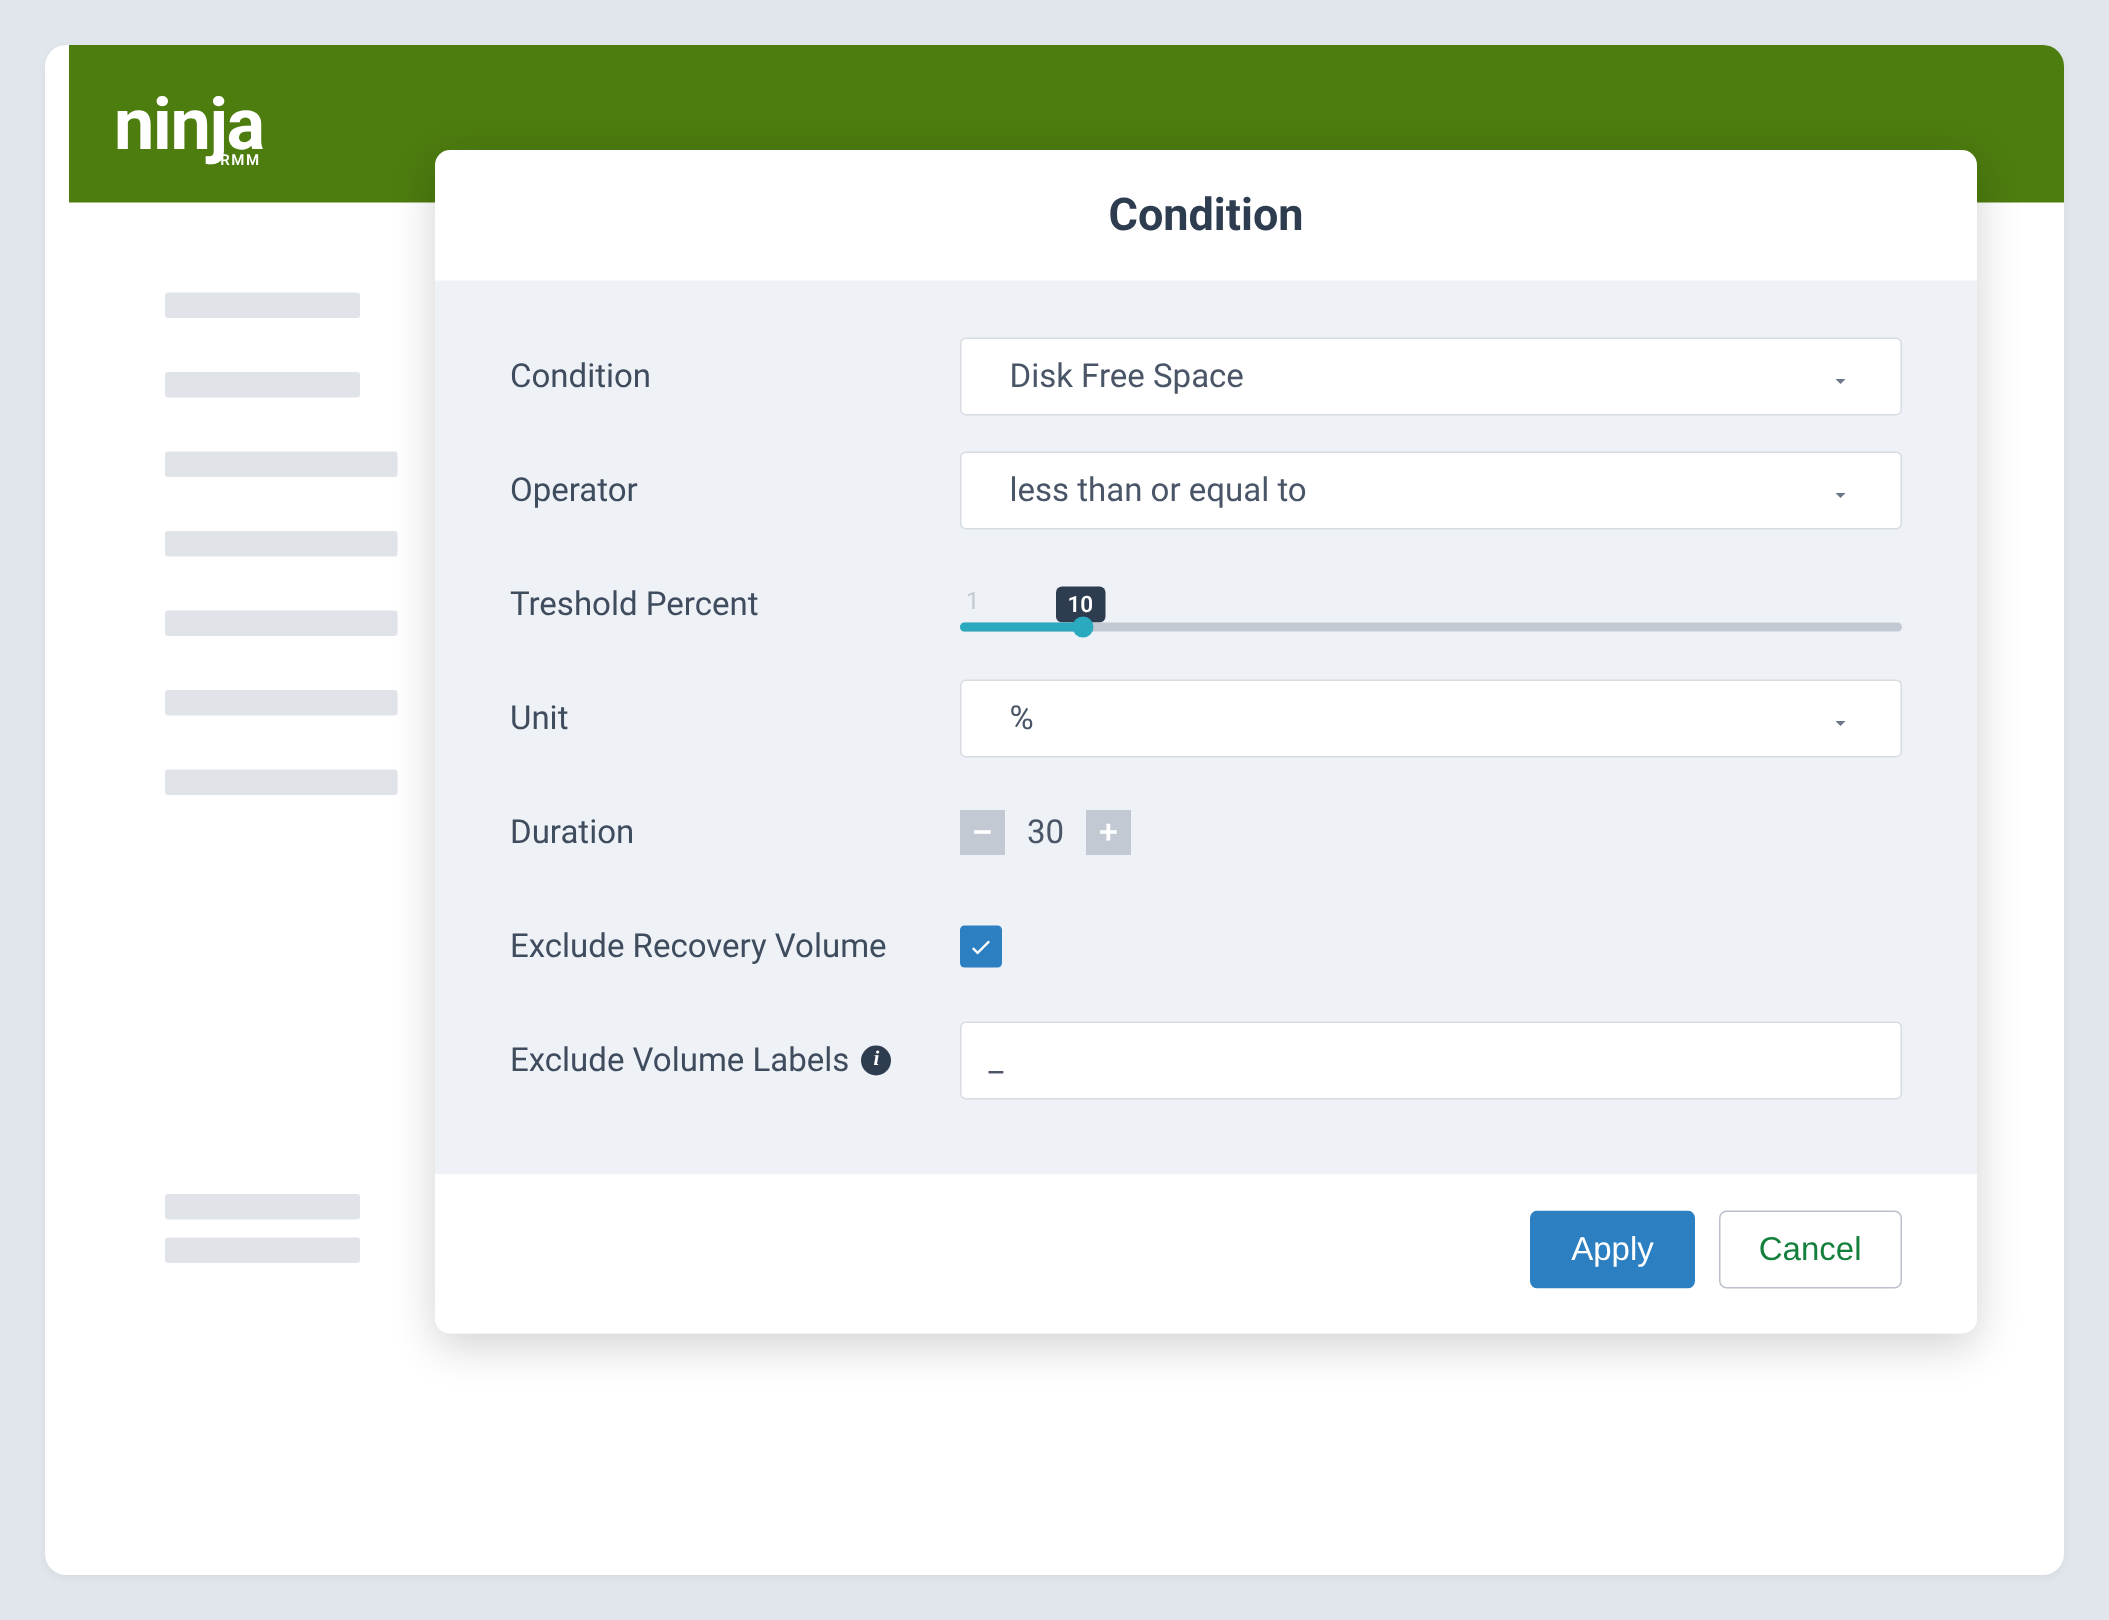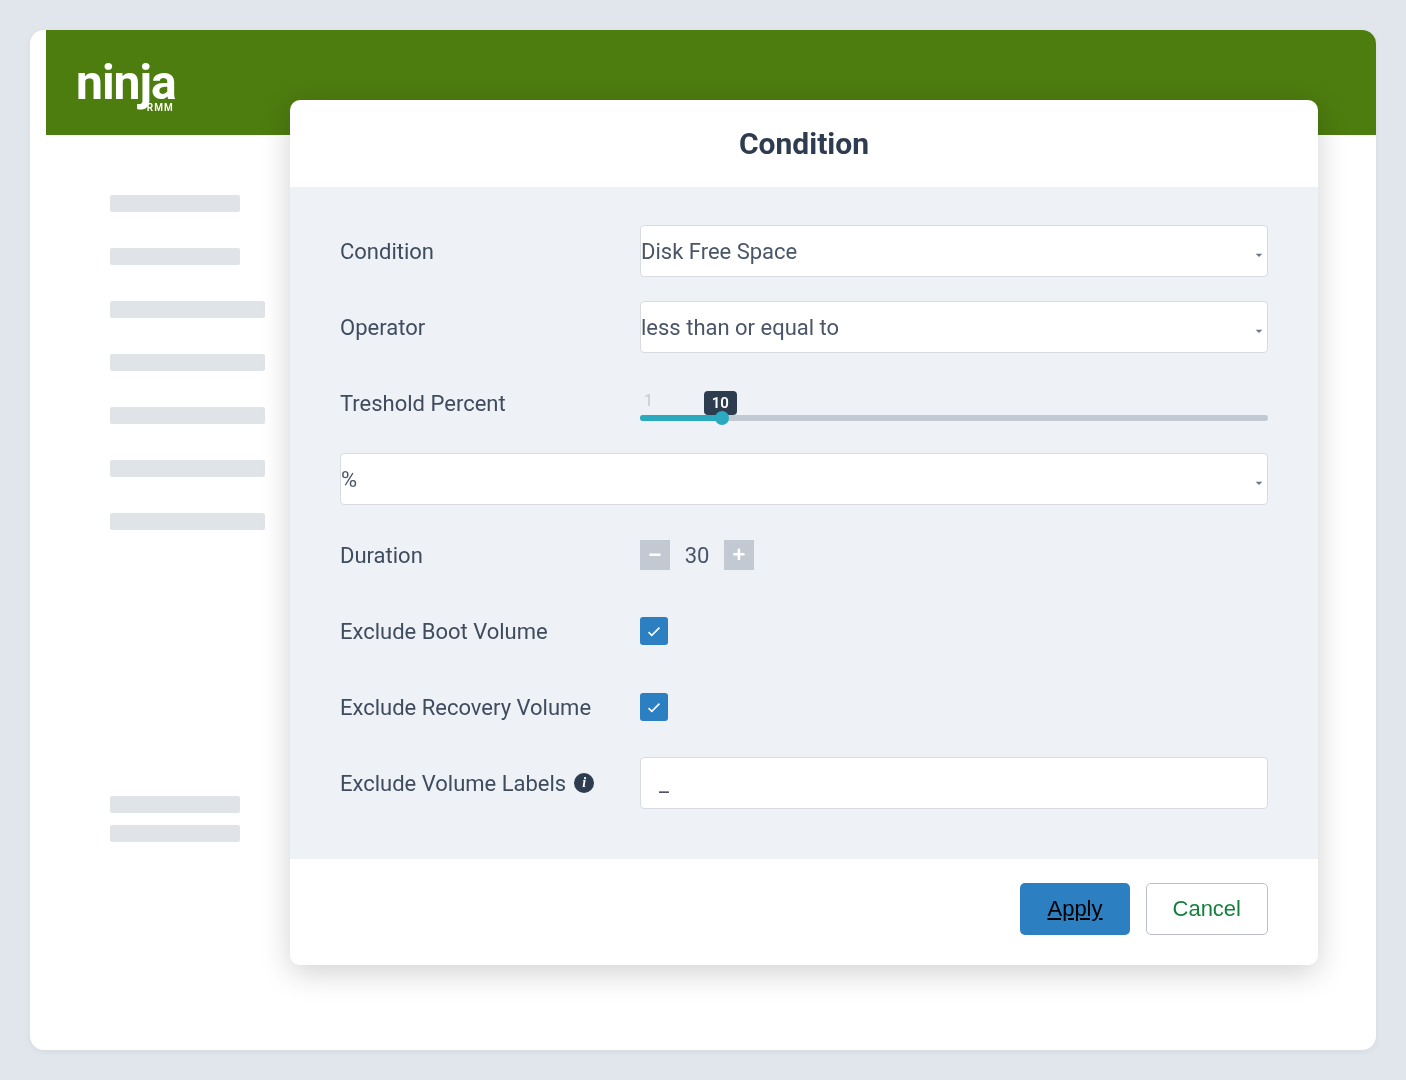--- a/index.html
+++ b/index.html
@@ -90,21 +90,21 @@
   }
   .select-box {
     flex: 1;
     height: 52px;
     background: #fff;
     border: 1px solid #d7dce3;
     border-radius: 4px;
     display: flex;
     align-items: center;
     justify-content: space-between;
-    padding: 0 0;
+    padding: 0 32px;
     font-size: 22px;
     color: #4a5568;
     cursor: pointer;
   }
   .chevron {
     width: 16px;
     height: 16px;
   }
   .chevron svg { fill: #6b7688; }
   .slider-wrap {
@@ -238,22 +238,21 @@
   }
   .btn {
     padding: 12px 26px;
     font-size: 22px;
     border-radius: 5px;
     cursor: pointer;
     border: 1px solid transparent;
   }
   .btn-primary {
     background: #2c7fc1;
-    color: #000000;
-    text-decoration: underline;
+    color: #ffffff;
   }
   .btn-secondary {
     background: #fff;
     color: #15803d;
     border: 1px solid #b9c0cb;
   }
 </style>
 </head>
 <body>
 
@@ -305,45 +304,38 @@
         <div class="slider-wrap">
           <span class="slider-min">1</span>
           <div class="slider-badge">10</div>
           <div class="slider-track"></div>
           <div class="slider-fill"></div>
           <div class="slider-thumb"></div>
         </div>
       </div>
 
       <div class="form-row">
+        <div class="form-label">Unit</div>
         <div class="select-box">
           <span>%</span>
           <span class="chevron"><svg viewBox="0 0 24 24">
                 <path d="M7 10l5 5 5-5z"></path>
               </svg></span>
         </div>
       </div>
 
       <div class="form-row">
         <div class="form-label">Duration</div>
         <div class="stepper">
           <button class="step-btn">−</button>
           <span class="step-val">30</span>
           <button class="step-btn">+</button>
         </div>
       </div>
 
-      <div class="form-row">
-        <div class="form-label">Exclude Boot Volume</div>
-        <div class="checkbox">
-          <svg viewBox="0 0 24 24">
-              <path d="M9 16.2l-3.5-3.5L4 14.2 9 19.2 20 8.2l-1.5-1.5z"></path>
-            </svg>
-        </div>
-      </div>
 
       <div class="form-row">
         <div class="form-label">Exclude Recovery Volume</div>
         <div class="checkbox">
           <svg viewBox="0 0 24 24">
               <path d="M9 16.2l-3.5-3.5L4 14.2 9 19.2 20 8.2l-1.5-1.5z"></path>
             </svg>
         </div>
       </div>
 

